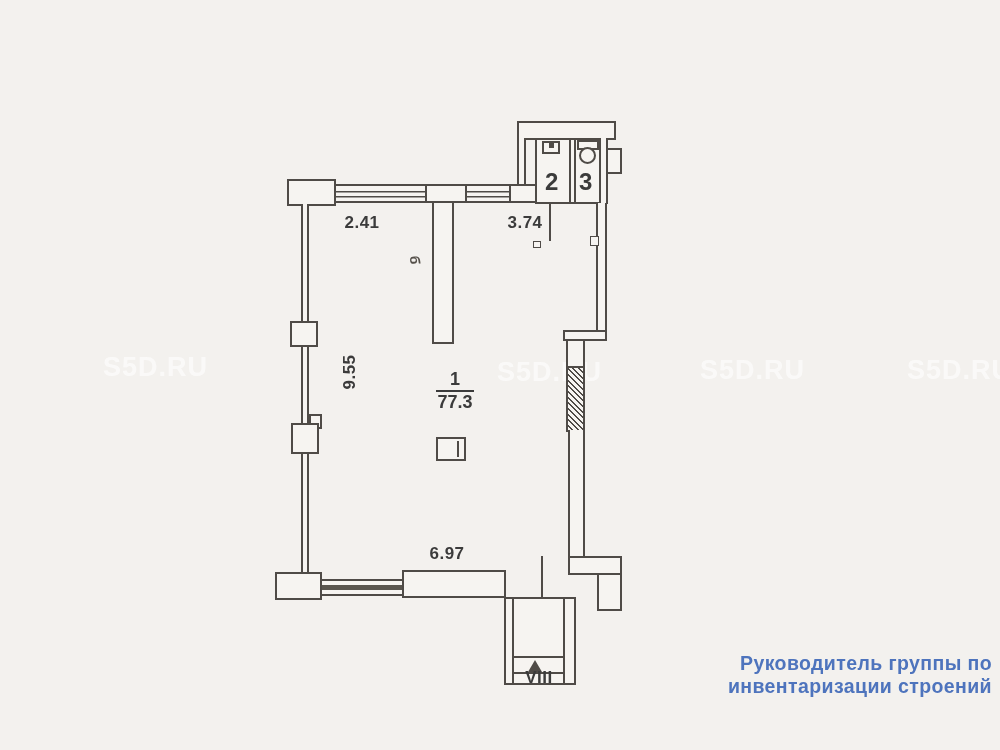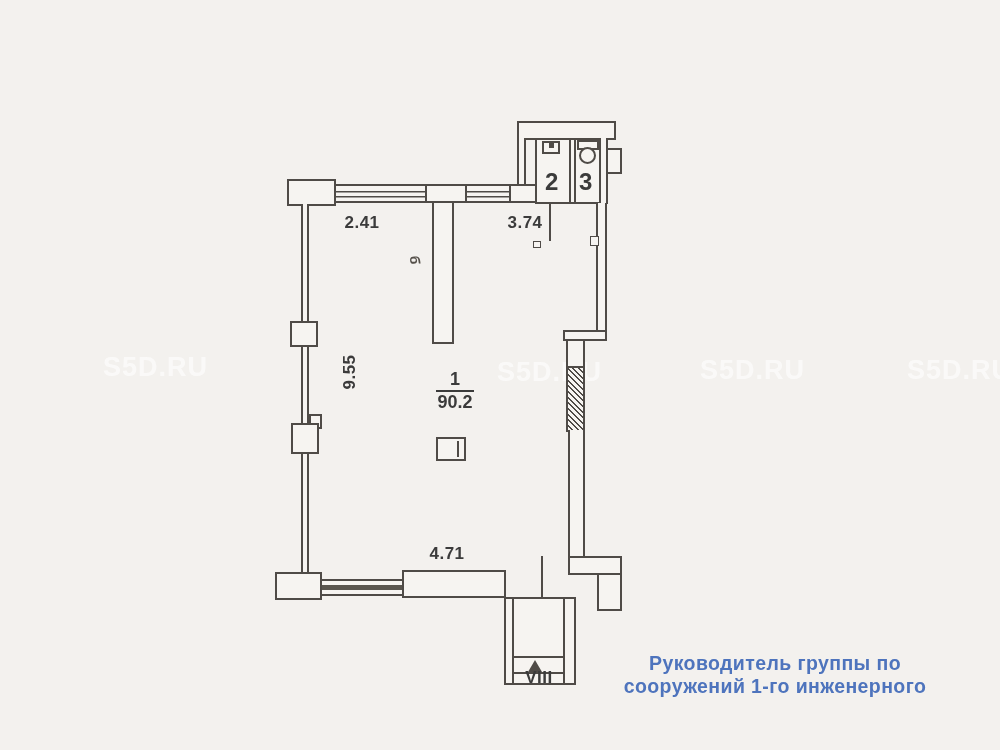--- a/index.html
+++ b/index.html
@@ -35,21 +35,21 @@
   .frac{position:absolute;text-align:center;color:var(--txt);font-weight:700;}
   .frac .num{display:block;font-size:18px;line-height:18px;}
   .frac .bar{display:block;width:38px;height:2px;background:var(--txt);margin:2px auto 1px;}
   .frac .den{display:block;font-size:18px;line-height:18px;}
   .roomnum{font-size:24px;line-height:24px;}
   .tri-up{position:absolute;width:0;height:0;border-left:7px solid transparent;border-right:7px solid transparent;border-bottom:12px solid var(--ln);}
   .circle{position:absolute;box-sizing:border-box;border:2px solid var(--ln);border-radius:50%;background:#f6f4f1;}
   .caption{
     position:absolute;left:558px;top:652px;width:434px;
     color:var(--blue);font-weight:700;font-size:19.5px;line-height:23px;
-    text-align:center;letter-spacing:.4px;
+    text-align:right;letter-spacing:.4px;
   }
   .wm{position:absolute;color:#ffffff;opacity:.62;font-weight:700;font-size:27px;letter-spacing:1px;}
   .symb{position:absolute;color:#55504a;font-size:14px;font-weight:700;transform:rotate(90deg);}
 </style>
 </head>
 <body>
 
 <div class="stage">
 
   <span class="wm" style="left:103px;top:352px;">S5D.RU</span>
@@ -98,37 +98,37 @@
   <div class="w" style="left:563px;top:330px;width:44px;height:11px;"></div>
   <div class="w" style="left:566px;top:339px;width:19px;height:29px;"></div>
   <div class="w hatch" style="left:566px;top:366px;width:19px;height:66px;"></div>
   <div class="dv" style="left:568px;top:430px;width:17px;height:128px;"></div>
   <div class="w" style="left:568px;top:556px;width:54px;height:19px;"></div>
   <div class="w" style="left:597px;top:573px;width:25px;height:38px;"></div>
 
   <div class="w" style="left:275px;top:572px;width:47px;height:28px;"></div>
   <div class="w band" style="left:320px;top:579px;width:84px;height:17px;"></div>
   <div class="w" style="left:402px;top:570px;width:104px;height:28px;"></div>
-  <div class="lbl dim" style="left:415px;top:544px;width:64px;">4.71</div>
+  <div class="lbl dim" style="left:415px;top:544px;width:64px;">6.97</div>
   <div class="line" style="left:541px;top:556px;width:2px;height:64px;"></div>
 
   <div class="frac" style="left:426px;top:370px;width:58px;">
     <span class="num">1</span>
     <span class="bar"></span>
-    <span class="den">90.2</span>
+    <span class="den">77.3</span>
   </div>
   <div class="w" style="left:436px;top:437px;width:30px;height:24px;"></div>
   <div class="line" style="left:457px;top:441px;width:2px;height:16px;"></div>
 
   <div class="w" style="left:504px;top:597px;width:72px;height:88px;"></div>
   <div class="line" style="left:512px;top:599px;width:2px;height:84px;"></div>
   <div class="line" style="left:563px;top:599px;width:2px;height:84px;"></div>
   <div class="line" style="left:514px;top:656px;width:49px;height:2px;"></div>
   <div class="line" style="left:514px;top:672px;width:49px;height:2px;"></div>
   <div class="tri-up" style="left:528px;top:660px;"></div>
   <div class="lbl" style="left:512px;top:620px;width:54px;font-size:17px;margin-top:48px;">VIII</div>
 
   <div class="caption">
     <div>Руководитель группы по</div>
-    <div>сооружений 1-го инженерного</div>
+    <div>инвентаризации строений</div>
   </div>
 
 </div>
 
 </body></html>

